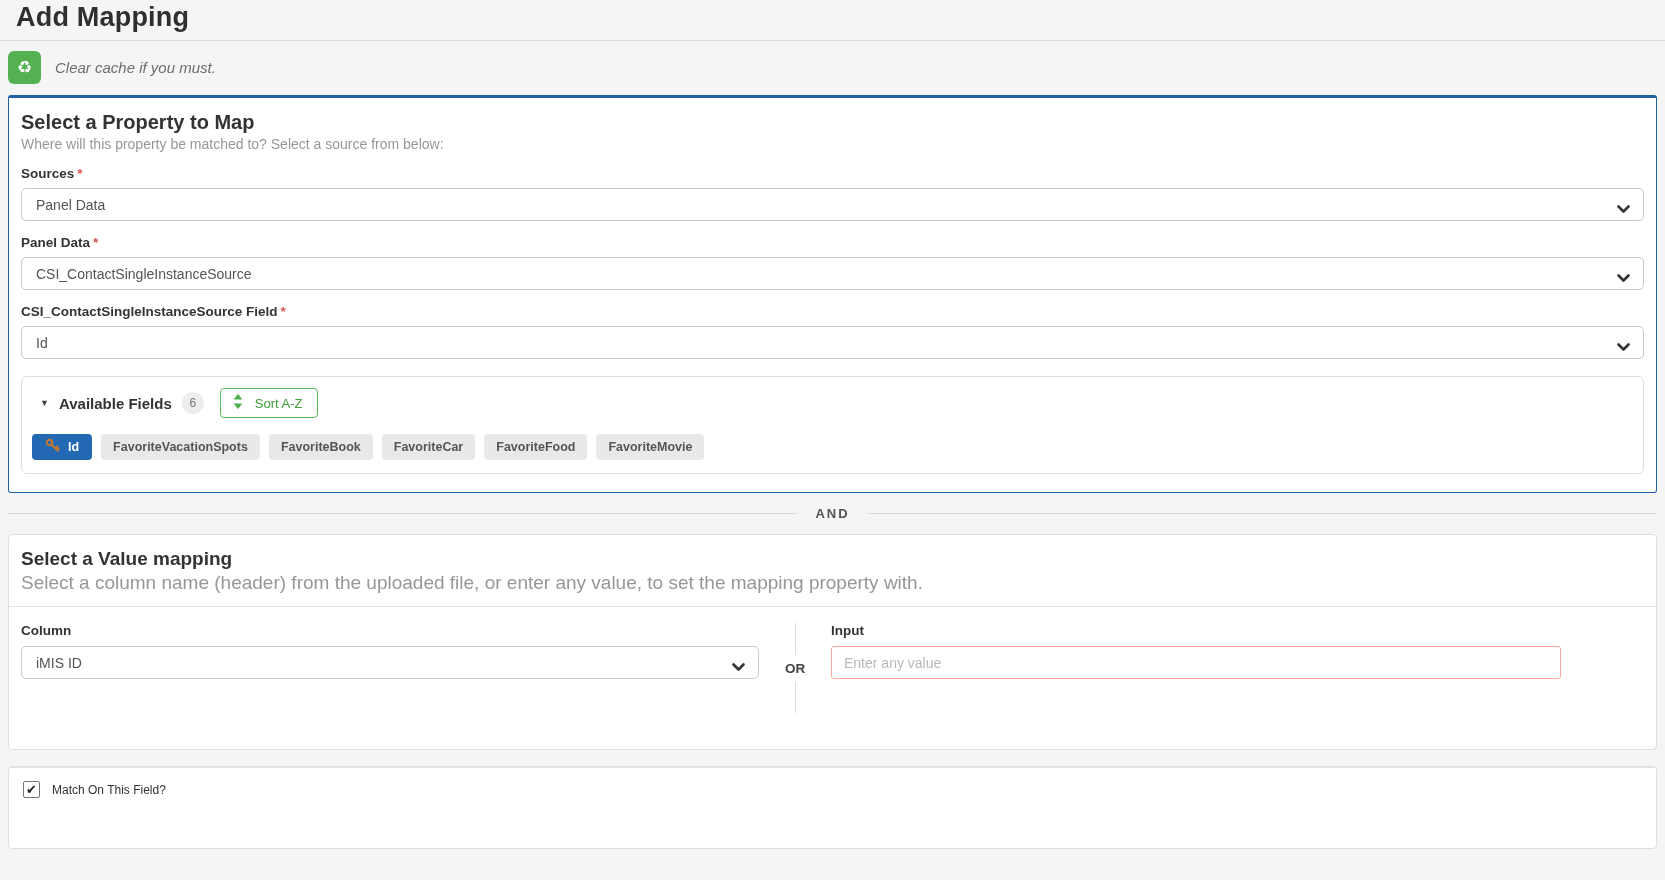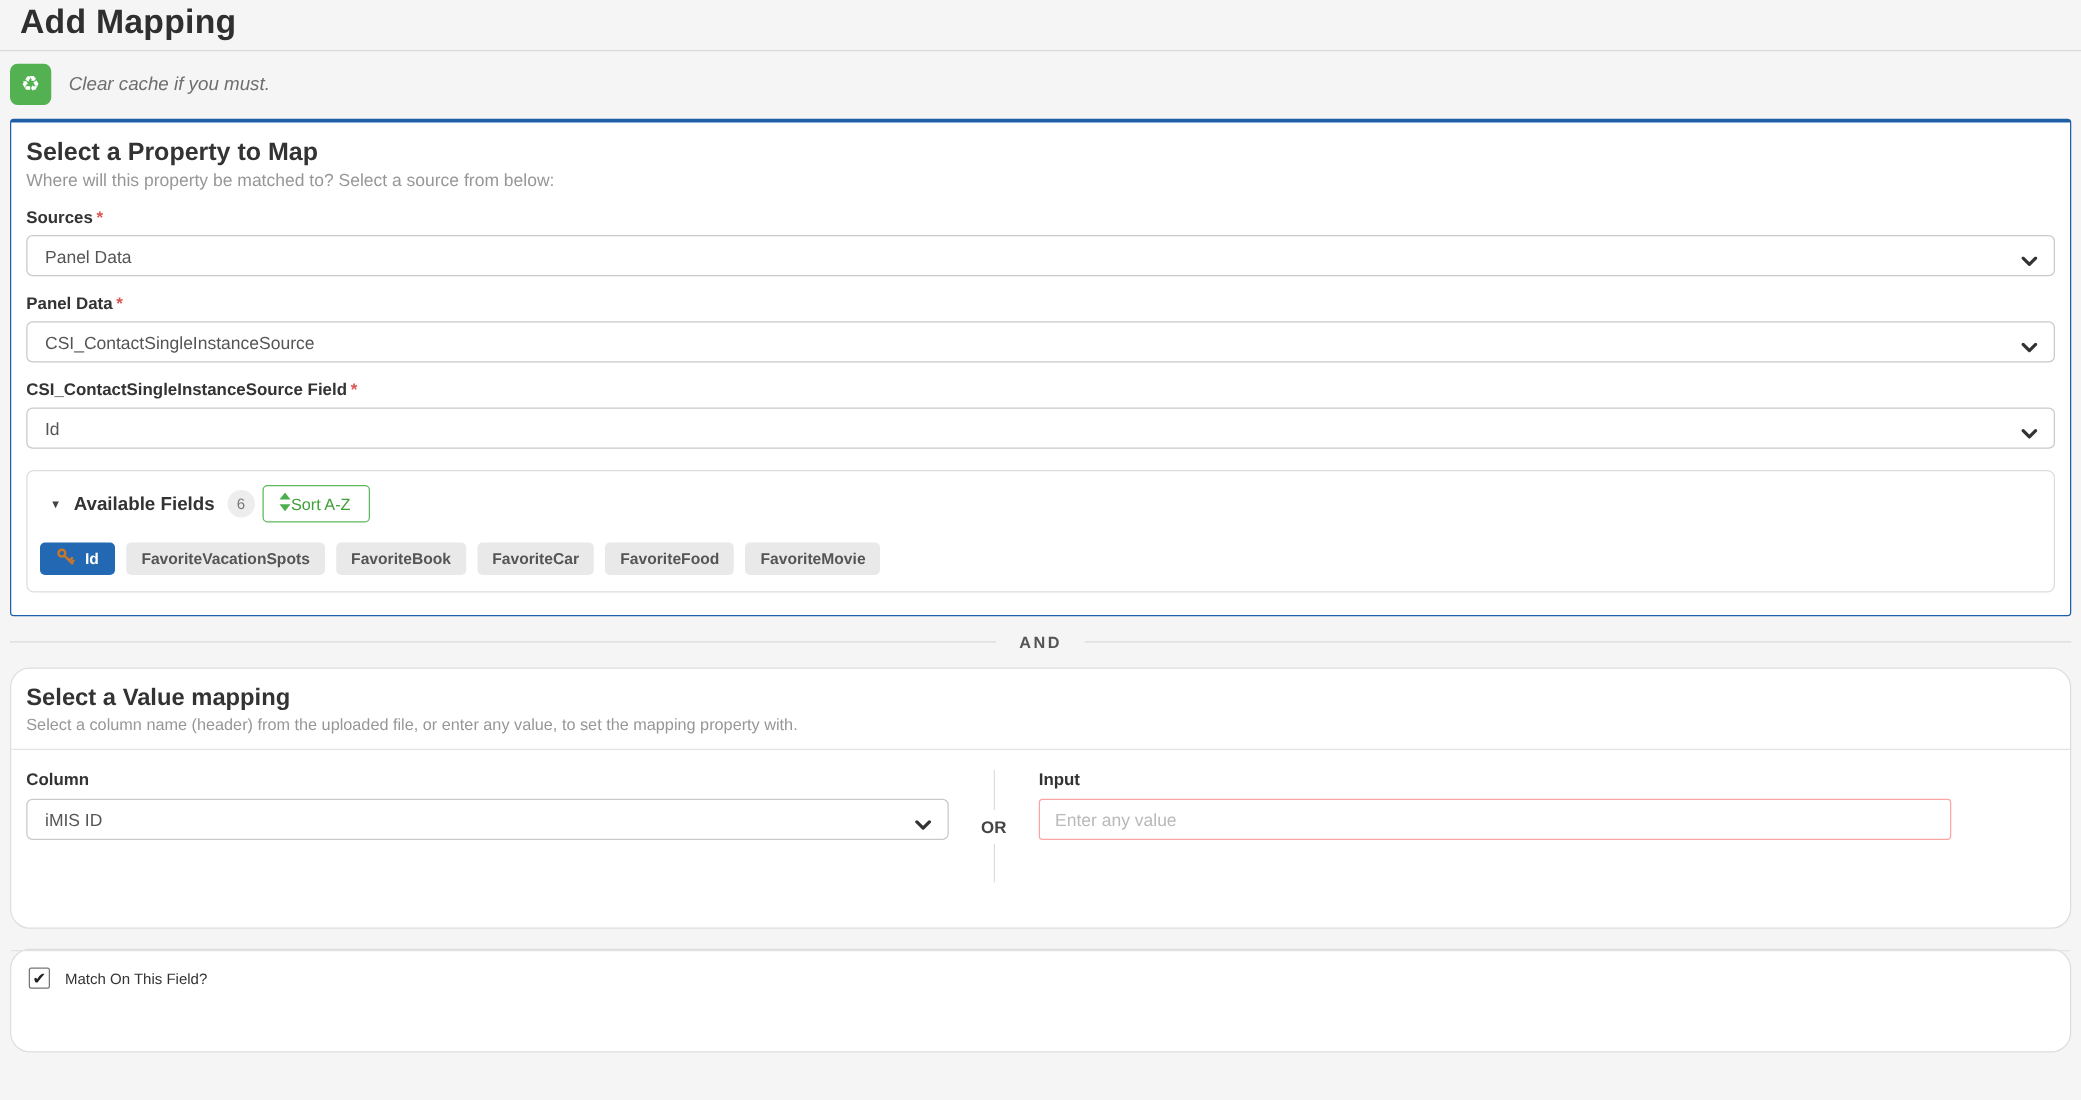--- a/index.html
+++ b/index.html
@@ -16,21 +16,21 @@
 
   
   .cache-row { display:flex; align-items:center; gap:14px; margin:10px 8px 11px 8px; height:33px; }
   .cache-btn {
     width:33px; height:33px; background:#53b152; border:none; border-radius:6px;
     color:#fff; font-size:17px; display:flex; align-items:center; justify-content:center; cursor:pointer;
   }
   .cache-text { font-style:italic; color:#6e6e6e; font-size:15px; }
 
   
-  .panel { margin:0 8px; background:#fff; border:1px solid #dedede; border-radius:16px; }
+  .panel { margin:0 8px; background:#fff; border:1px solid #dedede; border-radius:4px; }
   .panel-blue { border:1px solid #1e5fa8; border-top:3px solid #1e5fa8; border-radius:3px; padding:13px 12px 18px 12px; }
   .panel h2 { font-size:20px; font-weight:700; color:#333; }
   .subtitle { font-size:14px; color:#979797; margin-top:2px; }
 
   
   .field-label { font-size:13.5px; font-weight:700; color:#333; margin:14px 0 7px 0; }
   .req { color:#d9534f; font-weight:700; margin-left:3px; }
   .select-box {
     position:relative; height:33px; border:1px solid #c9c9c9; border-radius:5px; background:#fff;
     display:flex; align-items:center; padding:0 34px 0 14px; font-size:14px; color:#555; cursor:pointer;
@@ -45,40 +45,40 @@
   
   .af-box { margin-top:17px; border:1px solid #ddd; border-radius:6px; padding:11px 10px 13px 10px; }
   .af-header { display:flex; align-items:center; }
   .af-caret { font-size:9px; color:#444; margin:0 10px 0 8px; cursor:pointer; }
   .af-title { font-size:15px; font-weight:700; color:#333; }
   .af-badge {
     margin-left:10px; width:22px; height:22px; border-radius:50%; background:#ededed;
     color:#777; font-size:12px; display:flex; align-items:center; justify-content:center;
   }
   .sort-btn {
-    margin-left:6px; display:flex; align-items:center; gap:0; background:#fff;
+    margin-left:16px; display:flex; align-items:center; gap:12px; background:#fff;
     border:1px solid #5cb85c; border-radius:4px; padding:5px 15px 5px 12px; cursor:pointer;
   }
   .sort-btn .sort-label { color:#3fa037; font-size:13px; }
   .chips { display:flex; gap:9px; margin-top:16px; }
   .chip {
     background:#e9e9e9; color:#555; font-weight:700; font-size:12.5px;
     padding:0 12px; height:26px; display:flex; align-items:center; border-radius:4px; cursor:pointer;
   }
   .chip.selected { background:#2268b2; color:#fff; gap:8px; padding:0 13px; }
 
   
   .and-divider { display:flex; align-items:center; gap:18px; margin:13px 8px; }
   .and-divider .line { flex:1; border-top:1px solid #d9d9d9; }
   .and-divider .and-text { font-size:13px; font-weight:700; color:#555; letter-spacing:2px; }
 
   
   .panel-head { padding:13px 12px 12px 12px; }
   .panel-head h2 { font-size:19px; }
-  .panel-head .subtitle { font-size:13px; }
+  .panel-head .subtitle { font-size:19px; }
   .panel-divider { border-top:1px solid #e3e3e3; }
   .value-body { display:flex; padding:14px 12px 36px 12px; }
   .col-column { width:738px; }
   .or-col { width:72px; display:flex; flex-direction:column; align-items:center; padding-top:2px; }
   .or-col .vline { width:1px; background:#ddd; flex:1; }
   .or-col .or-text { font-size:13.5px; font-weight:700; color:#444; padding:6px 0; }
   .col-input { width:730px; }
   .col-label { font-size:13.5px; font-weight:700; color:#333; margin:2px 0 8px 0; }
 
   

